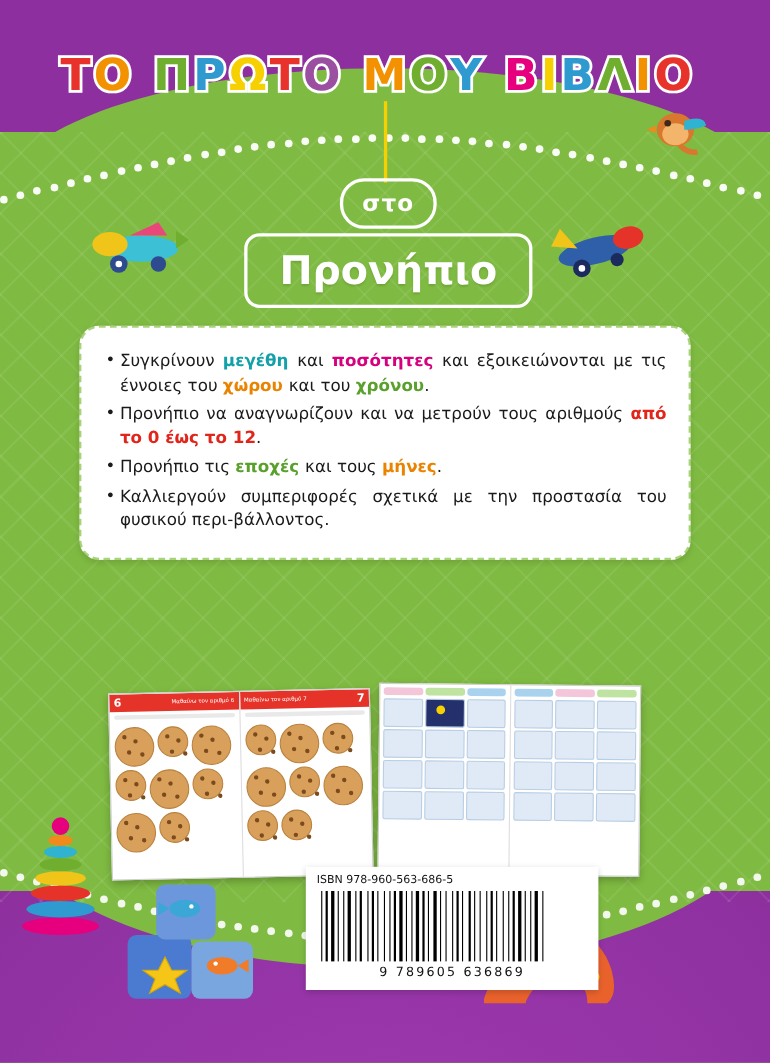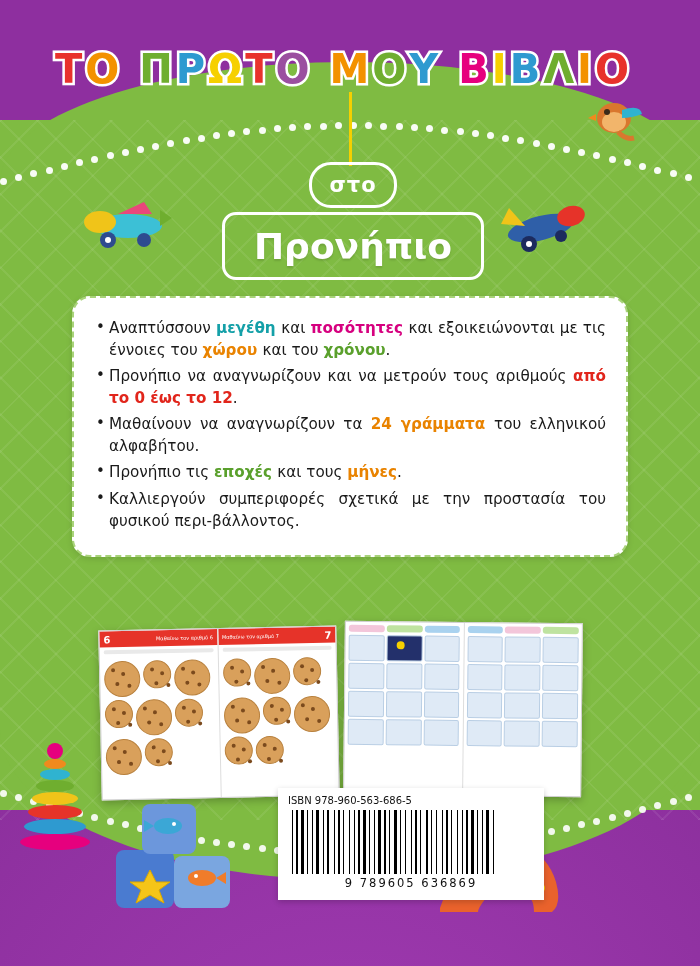--- a/index.html
+++ b/index.html
@@ -330,23 +330,22 @@
   </svg>
 
   <div class="title" id="titleEl"><span style="-webkit-text-stroke: 0px; margin-right: 16px;"><span class="t-red">Τ</span><span class="t-orange">Ο</span></span><span style="-webkit-text-stroke: 0px; margin-right: 16px;"><span class="t-green">Π</span><span class="t-blue">Ρ</span><span class="t-yellow">Ω</span><span class="t-red">Τ</span><span class="t-purple">Ο</span></span><span style="-webkit-text-stroke: 0px; margin-right: 16px;"><span class="t-orange">Μ</span><span class="t-green">Ο</span><span class="t-blue">Υ</span></span><span style="-webkit-text-stroke: 0px; margin-right: 16px;"><span class="t-pink">Β</span><span class="t-yellow">Ι</span><span class="t-blue">Β</span><span class="t-green">Λ</span><span class="t-orange">Ι</span><span class="t-red">Ο</span></span></div>
 
   <div class="sto-line"></div>
   <div class="sto-pill">στο</div>
   <div class="sub-box">Προνήπιο</div>
 
   <div class="card">
     <ul id="bulletsEl">
-        <li><span>Αναπτύσσουν </span><span class="b-teal">μεγέθη </span><span>και </span><span class="b-magenta">ποσότητες </span><span>και εξοικειώνονται με τις έννοιες του </span><span class="b-orange">χώρου </span><span>και του </span><span class="b-green">χρόνου</span><span>.</span></li>
+        <li><span>Συγκρίνουν </span><span class="b-teal">μεγέθη </span><span>και </span><span class="b-magenta">ποσότητες </span><span>και εξοικειώνονται με τις έννοιες του </span><span class="b-orange">χώρου </span><span>και του </span><span class="b-green">χρόνου</span><span>.</span></li>
         <li><span>Προνήπιο να αναγνωρίζουν και να μετρούν τους αριθμούς </span><span class="b-red">από το 0 έως </span><span class="b-red">το 12</span><span>.</span></li>
-        <li><span>Μαθαίνουν να αναγνωρίζουν τα </span><span class="b-orange">24 γράμματα </span><span>του ελληνικού αλφαβήτου.</span></li>
         <li><span>Προνήπιο τις </span><span class="b-green">εποχές </span><span>και τους </span><span class="b-orange">μήνες</span><span>.</span></li>
         <li><span>Καλλιεργούν συμπεριφορές σχετικά με την προστασία του φυσικού περι-βάλλοντος.</span></li>
       </ul>
   </div>
 
   <div class="books">
     <div class="book book-left">
       <div class="spread">
         <div class="pg left">
           <div class="mini-head red-head">

